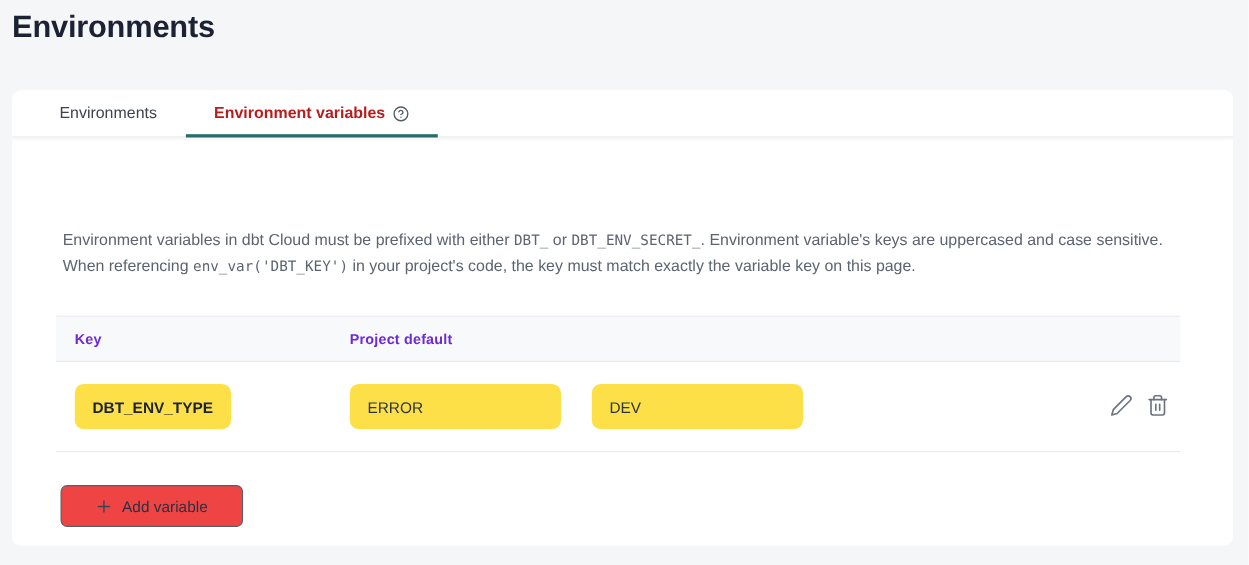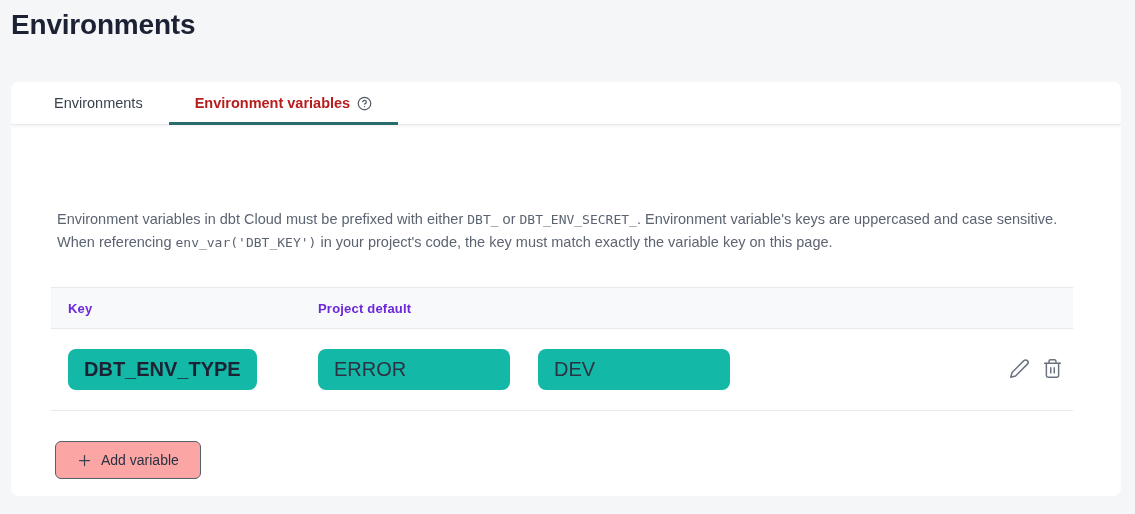--- a/index.html
+++ b/index.html
@@ -104,45 +104,45 @@
   }
   .t-cell { padding-left: 17px; }
   .col-key { width: 250px; }
   .col-val { width: 220px; }
   .col-actions { flex: 1; display: flex; justify-content: flex-end; align-items: center; gap: 12px; padding-right: 10px; }
   .pill {
     display: inline-flex;
     align-items: center;
     height: 41px;
     padding: 0 16px;
-    background: #14b8a6;
+    background: #fde047;
     border-radius: 8px;
-    font-size: 20px;
+    font-size: 14px;
     color: #2b3342;
     white-space: nowrap;
   }
   .pill.key-pill { font-weight: 700; color: #1c2233; }
   .pill.val-pill { width: 192px; }
   .icon-btn {
     background: none;
     border: none;
     padding: 0;
     cursor: pointer;
     color: #6b7280;
     display: inline-flex;
   }
   .icon-btn svg { width: 21px; height: 21px; }
   .add-btn {
     margin: 30px 0 0 4px;
     display: inline-flex;
     align-items: center;
     gap: 9px;
     height: 38px;
-    padding: 0 21px;
-    background: #fca5a5;
+    padding: 0 31px;
+    background: #ef4444;
     border: 1px solid #565f6d;
     border-radius: 6px;
     font-family: "Liberation Sans", sans-serif;
     font-size: 14px;
     color: #2a3140;
     cursor: pointer;
   }
   .plus-icon { display: inline-flex; color: #3b4250; }
   .plus-icon svg { width: 15px; height: 15px; }
 </style>

